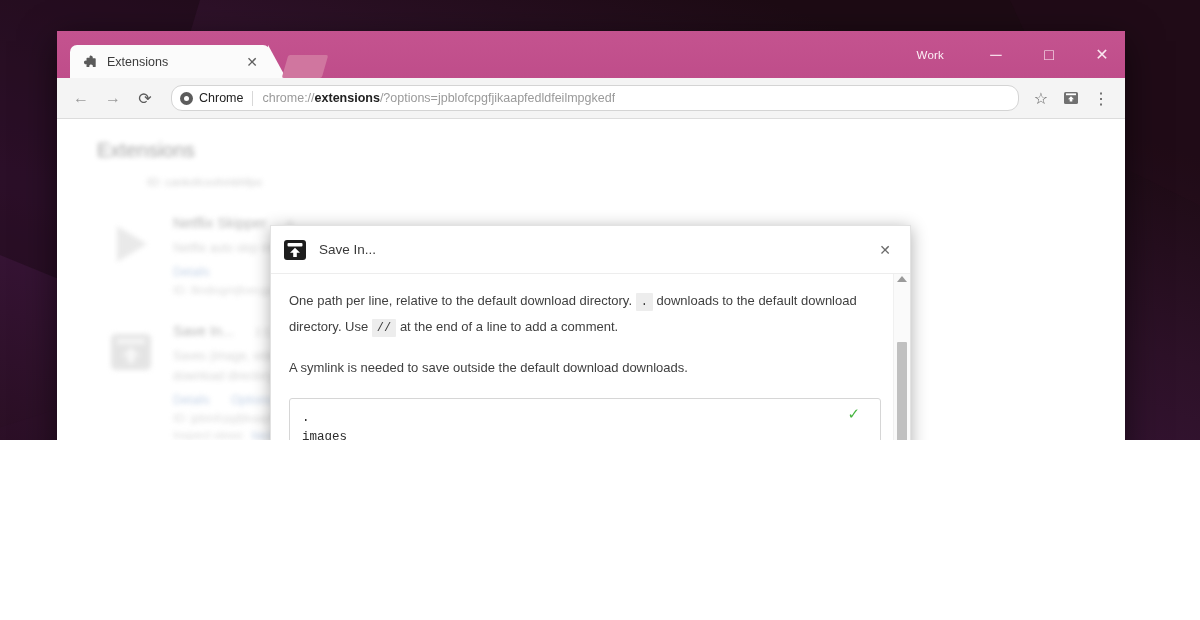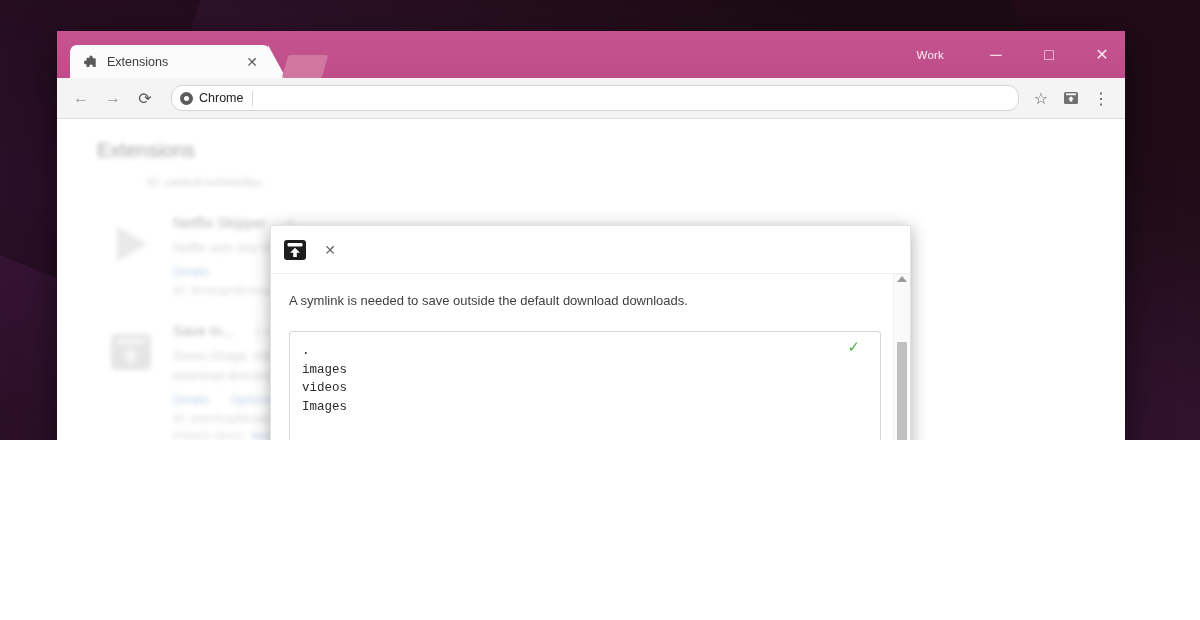--- a/index.html
+++ b/index.html
@@ -396,20 +396,21 @@
 
     <div class="toolbar">
       <span class="navbtn">←</span>
       <span class="navbtn">→</span>
       <span class="navbtn active">⟳</span>
 
       <div class="omnibox">
         <span class="chrome-dot"></span>
         <span class="scheme-label">Chrome</span>
         <span class="omni-divider"></span>
+        <span class="omni-url"><span>chrome://</span><b>extensions</b><span>/?options=jpblofcpgfjikaapfedldfeilmpgkedf</span></span>
       </div>
 
       <span class="tbtn">☆</span>
       <span class="tbtn">
         <svg width="16" height="16" viewBox="0 0 16 16">
           <rect x="1" y="2" width="14" height="12" rx="1.6" fill="#707070"></rect>
           <rect x="3" y="3.4" width="10" height="1.8" fill="#fff"></rect>
           <path d="M8 6.3l3 3H9.3v2.3H6.7V9.3H5z" fill="#fff"></path>
         </svg>
       </span>
@@ -477,25 +478,27 @@
       </div>
 
       <div class="dialog">
 
         <div class="dlg-head">
           <svg class="dlg-icon" viewBox="0 0 24 24">
             <rect x="1" y="2" width="22" height="20" rx="3" fill="#1d1d1d"></rect>
             <rect x="4.5" y="5" width="15" height="3.4" rx="1" fill="#ffffff"></rect>
             <path d="M12 9.8l5 5h-3.2v4.2h-3.6V14.8H7z" fill="#ffffff"></path>
           </svg>
+          <span class="dlg-title">Save In...</span>
           <span class="dlg-close">✕</span>
         </div>
 
         <div class="dlg-body">
 
+          <p class="dlg-p"><span>One path per line, relative to the default download directory.</span> <code class="inline">.</code> <span>downloads to the default download directory. Use</span> <code class="inline">//</code> <span>at the end of a line to add a comment.</span></p>
 
           <p class="dlg-p second">A symlink is needed to save outside the default download downloads.</p>
 
           <div class="ta-wrap">
             <textarea class="ta" style="">.
 images
 videos
 Images</textarea>
             <span class="ta-check">✓</span>
             

